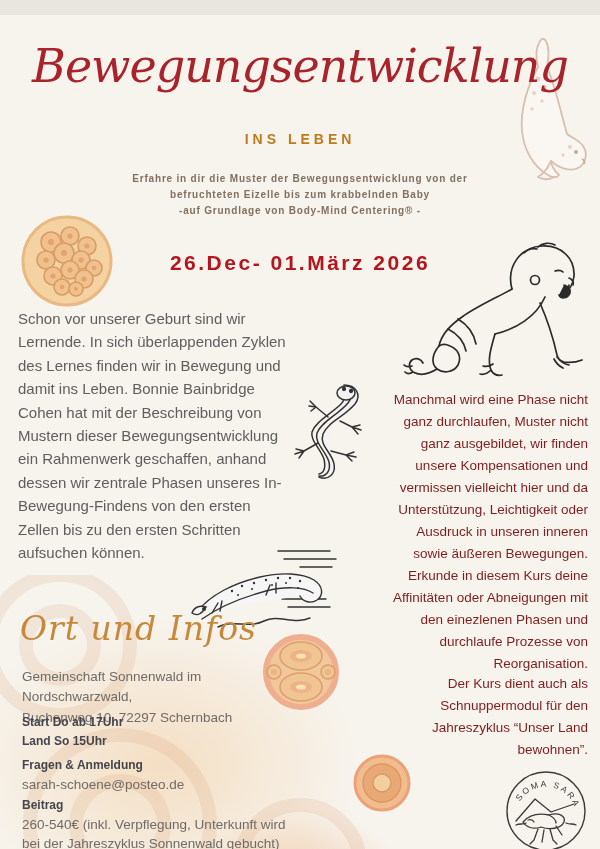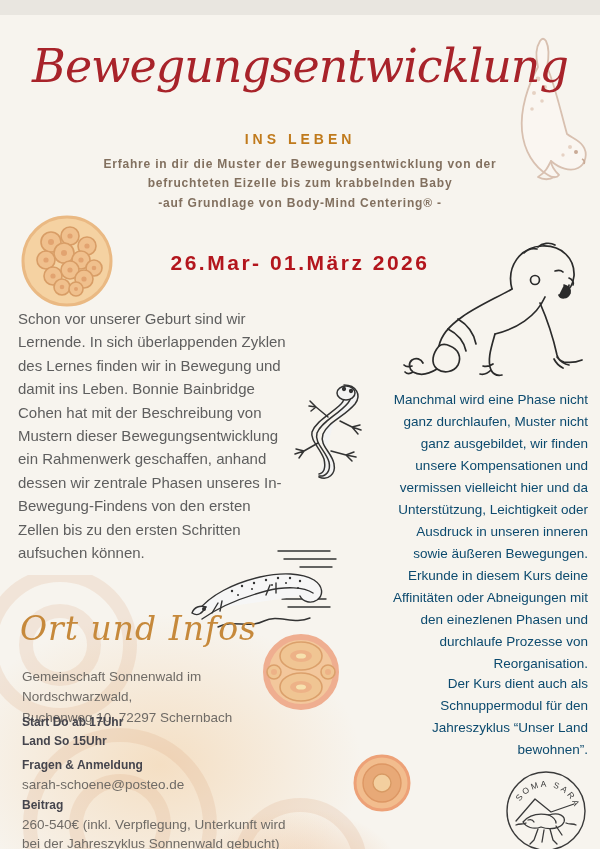--- a/index.html
+++ b/index.html
@@ -6,24 +6,24 @@
   body{font-family:"Liberation Sans",sans-serif;background:#e9e6e0;}
   .page{position:relative;width:600px;height:849px;margin:15px auto;background:#f7f4ee;overflow:hidden;}
   .layer{position:absolute;}
   
   .wash-a{left:-120px;top:540px;width:560px;height:420px;background:radial-gradient(closest-side,rgba(242,205,160,.55),rgba(242,205,160,0) 72%);pointer-events:none;}
   .wash-b{left:150px;top:760px;width:300px;height:220px;background:radial-gradient(closest-side,rgba(231,160,100,.45),rgba(231,160,100,0) 70%);pointer-events:none;}
   .wash-rings{left:-30px;top:560px;opacity:.16;pointer-events:none;}
   
   .title{left:0;top:24px;width:600px;text-align:center;font-family:"DejaVu Serif",serif;font-style:italic;font-weight:400;font-size:46px;letter-spacing:-1px;color:#a8232a;}
   .subtitle{left:0;top:116px;width:600px;text-align:center;font-weight:bold;font-size:14px;letter-spacing:4px;color:#c07a1c;}
-  .intro{left:40px;top:140px;width:520px;text-align:center;font-weight:bold;font-size:12px;letter-spacing:.8px;color:#82705f;line-height:1.62;}
+  .intro{left:40px;top:156px;width:520px;text-align:center;font-weight:bold;font-size:10px;letter-spacing:.8px;color:#82705f;line-height:1.62;}
   .date{left:0;top:236px;width:600px;text-align:center;font-weight:bold;font-size:21px;letter-spacing:2.5px;color:#b3161d;}
   .left-para{left:18px;top:292px;width:272px;font-size:15px;color:#5e5e5e;line-height:1.56;}
-  .right-para{color:#0c4a6e;text-align:right;font-size:13.5px;line-height:1.63;}
+  .right-para{color:#7f1d1d;text-align:right;font-size:13.5px;line-height:1.63;}
   .rp1{left:388px;top:374px;width:200px;}
   .rp2{left:398px;top:658px;width:190px;}
   .script-heading{left:20px;top:594px;font-family:"DejaVu Serif",serif;font-style:italic;font-size:33px;color:#c6893b;letter-spacing:1px;}
   .info-text{font-size:13.5px;color:#6f6b66;line-height:1.5;}
   .info-bold{font-weight:bold;color:#45454d;font-size:12px;line-height:1.55;}
   .address{left:22px;top:652px;width:290px;}
   .times{left:22px;top:698px;}
   .contact{left:22px;top:741px;}
   .price{left:22px;top:781px;}
   .contact .info-text,.price .info-text{line-height:1.42;}
@@ -68,21 +68,21 @@
 
   <div class="layer title">Bewegungsentwicklung</div>
   <div class="layer subtitle">INS LEBEN</div>
 
   <div class="layer intro">
     <div>Erfahre in dir die Muster der Bewegungsentwicklung von der</div>
     <div>befruchteten Eizelle bis zum krabbelnden Baby</div>
     <div>-auf Grundlage von Body-Mind Centering® -</div>
   </div>
 
-  <div class="layer date">26.Mar- 01.März 2026</div>
+  <div class="layer date">26.Dec- 01.März 2026</div>
 
   <svg class="layer" style="left:20px;top:198px;" width="94" height="96" viewBox="0 0 94 96">
     <circle cx="47" cy="48" r="44" fill="#f5d2a2" stroke="#eab983" stroke-width="3"></circle>
     <g fill="#f0c08d" stroke="#d89d66" stroke-width="1.6">
       <circle cx="31" cy="29" r="10"></circle>
         <circle cx="50" cy="23" r="9"></circle>
         <circle cx="67" cy="33" r="9"></circle>
       <circle cx="26" cy="47" r="9"></circle>
         <circle cx="44" cy="40" r="10"></circle>
         <circle cx="61" cy="47" r="9"></circle>

